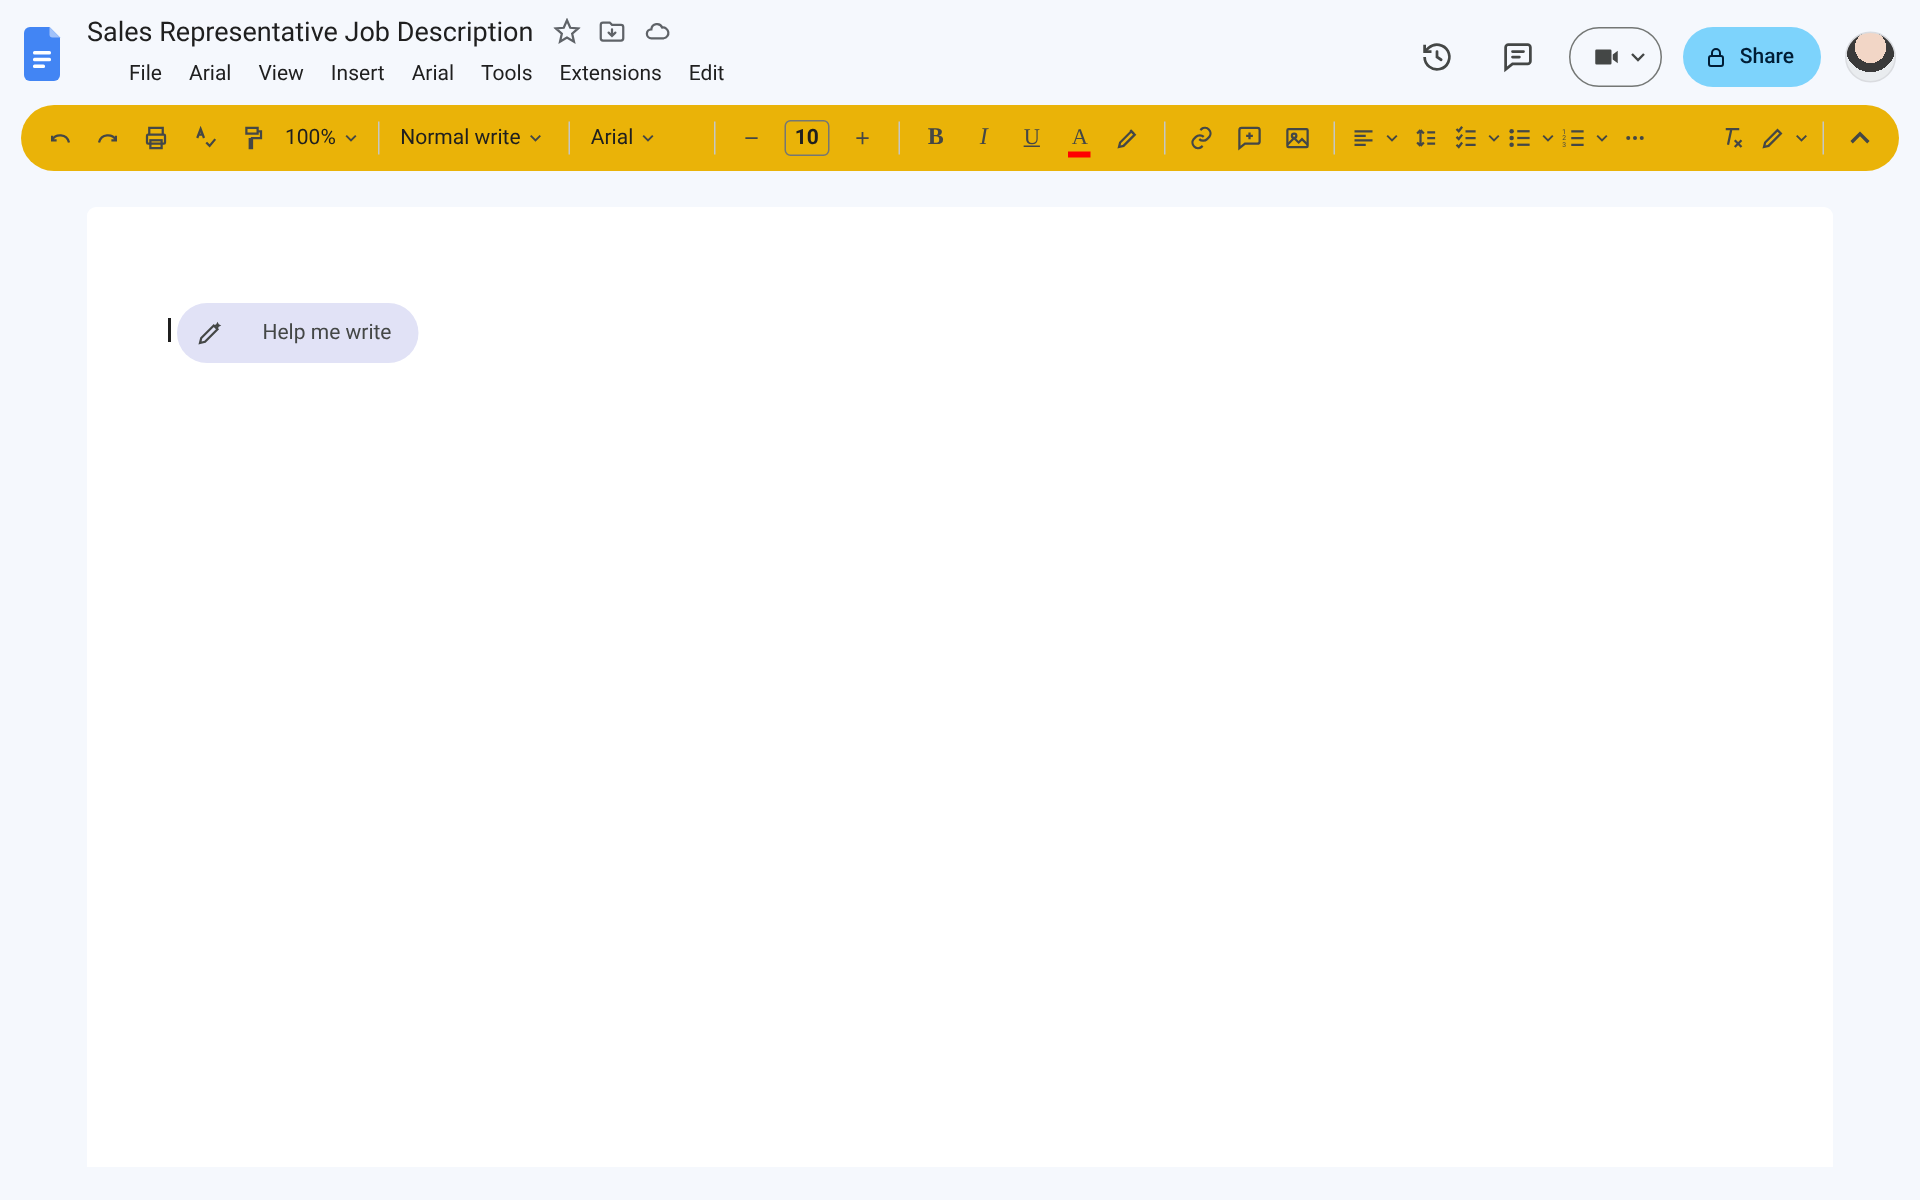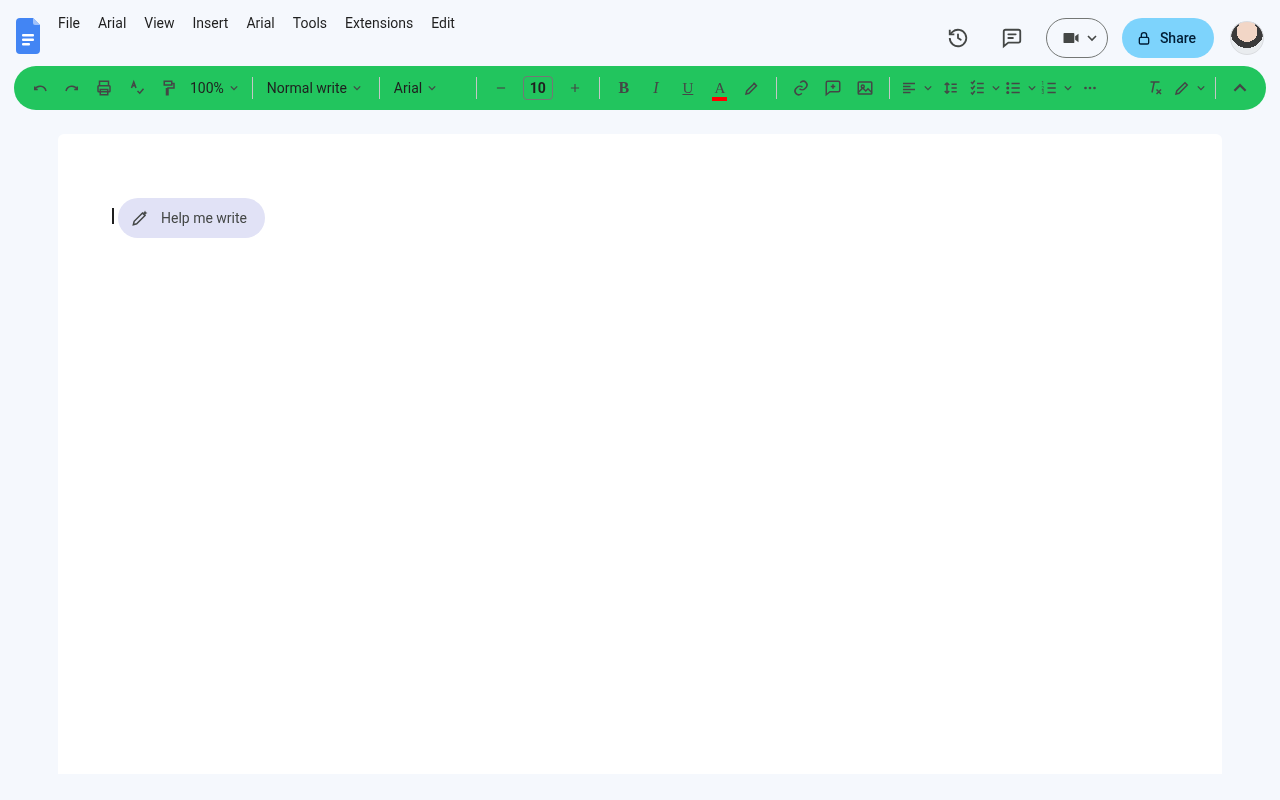--- a/index.html
+++ b/index.html
@@ -46,21 +46,21 @@
     height: 30px;
     align-items: center;
   }
   .menu-item {
     padding: 4px 8px;
     font-size: 14px;
     color: #1f1f1f;
     border-radius: 4px;
     cursor: pointer;
   }
-  .menu-item:first-child { padding-left: 2px; }
+  .menu-item:first-child { padding-left: 2px; margin-left: 28px; }
   .header-right {
     display: flex; align-items: center; gap: 14px;
     padding-right: 4px;
     margin-top: 10px;
   }
   .hicon-btn {
     width: 40px; height: 40px;
     display: flex; align-items: center; justify-content: center;
     color: #444746; cursor: pointer; border-radius: 50%;
   }
@@ -92,21 +92,21 @@
     border-radius: 50%;
     background: radial-gradient(circle at 50% 30%, #f2d6c6 0 38%, #3a3a3a 38% 60%, #e9ecef 60% 100%);
     border: 1px solid #dadce0;
     cursor: pointer;
     margin-left: 2px;
   }
 
   
   .toolbar-wrap {
     margin: 6px 14px 0 14px;
-    background: #22c55e;
+    background: #eab308;
     border-radius: 28px;
     height: 44px;
     display: flex;
     align-items: center;
     padding: 0 10px;
     gap: 0;
   }
   .tbtn {
     width: 30px; height: 30px;
     display: flex; align-items: center; justify-content: center;
@@ -180,21 +180,21 @@
     background: #1f1f1f;
   }
   .help-chip {
     position: absolute;
     left: 60px; top: 64px;
     height: 40px;
     border-radius: 20px;
     background: #e1e2f6;
     display: flex; align-items: center;
     padding: 0 18px 0 12px;
-    gap: 11px;
+    gap: 25px;
     color: #444746;
     font-size: 14px;
     cursor: pointer;
     box-shadow: 0 0 0 0 rgba(0,0,0,0);
   }
 
   svg { display: block; }
 </style>
 </head>
 <body>
@@ -204,20 +204,39 @@
     <svg width="28" height="36" viewBox="0 0 28 36">
       <path d="M4 0h13l7 7v25a4 4 0 0 1-4 4H4a4 4 0 0 1-4-4V4a4 4 0 0 1 4-4z" fill="#4285f4"></path>
       <path d="M17 0l7 7h-5a2 2 0 0 1-2-2V0z" fill="#a1c2fa"></path>
       <rect x="6" y="16" width="12" height="2.4" rx="1" fill="#fff"></rect>
       <rect x="6" y="20.5" width="12" height="2.4" rx="1" fill="#fff"></rect>
       <rect x="6" y="25" width="8" height="2.4" rx="1" fill="#fff"></rect>
     </svg>
   </div>
 
   <div class="title-col">
+    <div class="title-row">
+      <div class="doc-title">Sales Representative Job Description</div>
+      <div class="title-icon">
+        <svg width="18" height="18" viewBox="0 0 24 24" fill="none" stroke="#5f6368" stroke-width="2">
+          <path d="M12 17.3l-6.2 3.7 1.6-7L2 9.3l7.1-.6L12 2l2.9 6.7 7.1.6-5.4 4.7 1.6 7z"></path>
+        </svg>
+      </div>
+      <div class="title-icon">
+        <svg width="18" height="18" viewBox="0 0 24 24" fill="none" stroke="#5f6368" stroke-width="2">
+          <path d="M10 4H4a2 2 0 0 0-2 2v12a2 2 0 0 0 2 2h16a2 2 0 0 0 2-2V8a2 2 0 0 0-2-2h-8l-2-2z"></path>
+          <path d="M12 10v6M9 13l3 3 3-3" stroke-linecap="round"></path>
+        </svg>
+      </div>
+      <div class="title-icon">
+        <svg width="20" height="18" viewBox="0 0 24 24" fill="none" stroke="#5f6368" stroke-width="2">
+          <path d="M18 18H7a4 4 0 0 1 0-8 5 5 0 0 1 9.6-1.5A4 4 0 0 1 18 18z"></path>
+        </svg>
+      </div>
+    </div>
     <div class="menubar">
       <div class="menu-item">File</div>
       <div class="menu-item">Arial</div>
       <div class="menu-item">View</div>
       <div class="menu-item">Insert</div>
       <div class="menu-item">Arial</div>
       <div class="menu-item">Tools</div>
       <div class="menu-item">Extensions</div>
       <div class="menu-item">Edit</div>
     </div>

